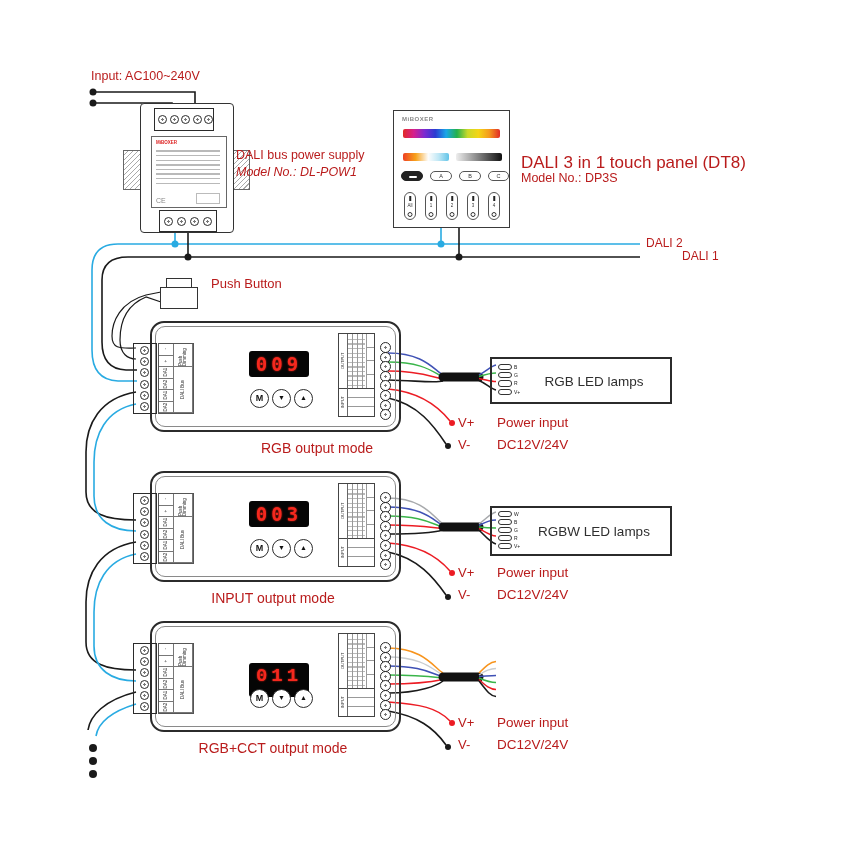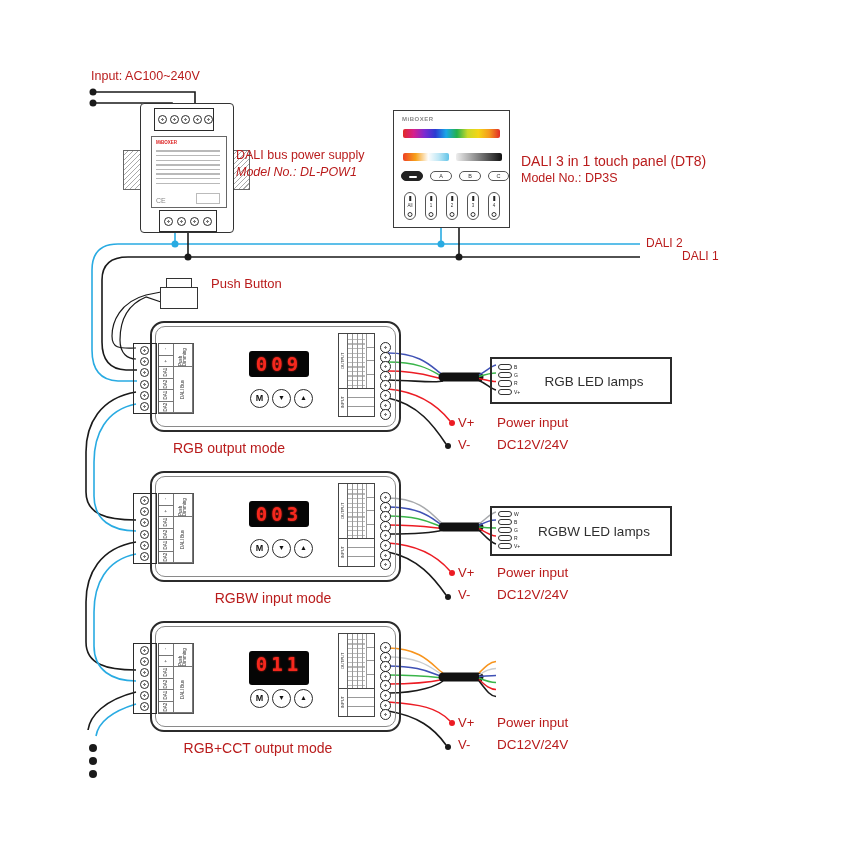--- a/index.html
+++ b/index.html
@@ -210,21 +210,21 @@
     <div class="s-i"></div>
     <div class="s-num">3</div>
     <div class="s-o"></div>
   </div>
   <div class="slider" style="left:94px;top:81px;">
     <div class="s-i"></div>
     <div class="s-num">4</div>
     <div class="s-o"></div>
   </div>
 </div>
-<div class="abs txt" style="left:521px;top:153px;font-size:14px;">DALI 3 in 1 touch panel (DT8)</div>
+<div class="abs txt" style="left:521px;top:153px;font-size:17px;">DALI 3 in 1 touch panel (DT8)</div>
 <div class="abs txt" style="left:521px;top:171px;font-size:12.5px;">Model No.: DP3S</div>
 
 <div class="abs txt" style="left:646px;top:237px;font-size:12px;">DALI 2</div>
 <div class="abs txt" style="left:646px;top:250px;font-size:12px;margin-left:36px;">DALI 1</div>
 
 <div class="abs" style="left:166px;top:278px;width:26px;height:10px;border:1.3px solid #333;background:#fff;box-sizing:border-box;"></div>
 <div class="abs" style="left:160px;top:287px;width:38px;height:22px;border:1.3px solid #333;background:#fff;box-sizing:border-box;"></div>
 <div class="abs txt" style="left:211px;top:277px;font-size:13px;">Push Button</div>
 
 <div class="device" style="left:150px;top:321px;width:247px;height:107px;">
@@ -290,21 +290,21 @@
     <div class="term big" style="left:4px;top:5px;"></div>
     <div class="term big" style="left:4px;top:14.6px;"></div>
     <div class="term big" style="left:4px;top:24.2px;"></div>
     <div class="term big" style="left:4px;top:33.8px;"></div>
     <div class="term big" style="left:4px;top:43.4px;"></div>
     <div class="term big" style="left:4px;top:53px;"></div>
     <div class="term big" style="left:4px;top:62.6px;"></div>
     <div class="term big" style="left:4px;top:72.2px;"></div>
   </div>
 </div>
-<div class="abs txt" style="left:173px;top:440px;width:200px;text-align:left;font-size:14px;">RGB output mode</div>
+<div class="abs txt" style="left:173px;top:440px;width:200px;text-align:right;font-size:14px;">RGB output mode</div>
 
 <div class="device" style="left:150px;top:471px;width:247px;height:107px;">
   <div class="inner"></div>
   <div class="tblock" style="left:-19px;top:20px;width:22px;height:69px;">
     <div class="term" style="left:6px;top:2px;"></div>
     <div class="term" style="left:6px;top:13px;"></div>
     <div class="term" style="left:6px;top:24px;"></div>
     <div class="term" style="left:6px;top:36px;"></div>
     <div class="term" style="left:6px;top:47px;"></div>
     <div class="term" style="left:6px;top:58px;"></div>
@@ -362,21 +362,21 @@
     <div class="term big" style="left:4px;top:5px;"></div>
     <div class="term big" style="left:4px;top:14.6px;"></div>
     <div class="term big" style="left:4px;top:24.2px;"></div>
     <div class="term big" style="left:4px;top:33.8px;"></div>
     <div class="term big" style="left:4px;top:43.4px;"></div>
     <div class="term big" style="left:4px;top:53px;"></div>
     <div class="term big" style="left:4px;top:62.6px;"></div>
     <div class="term big" style="left:4px;top:72.2px;"></div>
   </div>
 </div>
-<div class="abs txt" style="left:173px;top:590px;width:200px;text-align:center;font-size:14px;">RGBW input mode</div>
+<div class="abs txt" style="left:173px;top:590px;width:200px;text-align:center;font-size:14px;">INPUT output mode</div>
 
 <div class="device" style="left:150px;top:621px;width:247px;height:107px;">
   <div class="inner"></div>
   <div class="tblock" style="left:-19px;top:20px;width:22px;height:69px;">
     <div class="term" style="left:6px;top:2px;"></div>
     <div class="term" style="left:6px;top:13px;"></div>
     <div class="term" style="left:6px;top:24px;"></div>
     <div class="term" style="left:6px;top:36px;"></div>
     <div class="term" style="left:6px;top:47px;"></div>
     <div class="term" style="left:6px;top:58px;"></div>
@@ -400,21 +400,21 @@
     <div class="cell" style="left:0;top:57.5px;width:15px;height:11.5px;">
           <div class="vtext">DA2</div>
         </div>
     <div class="cell" style="left:15px;top:0;width:19px;height:23px;">
           <div class="vtext">Push Dimming</div>
         </div>
     <div class="cell" style="left:15px;top:23px;width:19px;height:46px;">
           <div class="vtext">DALI Bus</div>
         </div>
   </div>
-  <div class="display" style="left:97px;top:28px;width:60px;height:34px;line-height:26px;">011</div>
+  <div class="display" style="left:97px;top:40px;width:60px;height:34px;line-height:26px;font-family:Liberation Mono, monospace;">011</div>
   <div class="cbtn" style="left:98px;top:66px;">M</div>
   <div class="cbtn" style="left:120px;top:66px;font-size:7px;">▼</div>
   <div class="cbtn" style="left:142px;top:66px;font-size:7px;">▲</div>
   <div class="abs" style="left:186px;top:10px;width:37px;height:84px;border:1.1px solid #444;box-sizing:border-box;background:#fff;">
     <div class="abs" style="left:0;top:0;width:8px;height:54px;border-right:1px solid #666;">
           <div class="vtext" style="font-size:4px;">OUTPUT</div>
         </div>
     <div class="abs microlines" style="left:9px;top:2px;width:17px;height:50px;"></div>
     <div class="abs" style="left:13px;top:0;width:1px;height:54px;background:#999;"></div>
     <div class="abs" style="left:18px;top:0;width:1px;height:54px;background:#999;"></div>
@@ -434,21 +434,21 @@
     <div class="term big" style="left:4px;top:5px;"></div>
     <div class="term big" style="left:4px;top:14.6px;"></div>
     <div class="term big" style="left:4px;top:24.2px;"></div>
     <div class="term big" style="left:4px;top:33.8px;"></div>
     <div class="term big" style="left:4px;top:43.4px;"></div>
     <div class="term big" style="left:4px;top:53px;"></div>
     <div class="term big" style="left:4px;top:62.6px;"></div>
     <div class="term big" style="left:4px;top:72.2px;"></div>
   </div>
 </div>
-<div class="abs txt" style="left:158px;top:740px;width:200px;text-align:center;font-size:14px;">RGB+CCT output mode</div>
+<div class="abs txt" style="left:173px;top:740px;width:200px;text-align:center;font-size:14px;">RGB+CCT output mode</div>
 
 <div class="lampbox" style="left:490px;top:506px;width:178px;height:46px;">
   <div class="tab" style="left:6px;top:2.75px;"></div>
   <div class="tab" style="left:6px;top:10.75px;"></div>
   <div class="tab" style="left:6px;top:18.75px;"></div>
   <div class="tab" style="left:6px;top:26.75px;"></div>
   <div class="tab" style="left:6px;top:34.75px;"></div>
   <div class="tlabel" style="left:22px;top:3.5px;">W</div>
   <div class="tlabel" style="left:22px;top:11.5px;">B</div>
   <div class="tlabel" style="left:22px;top:19.5px;">G</div>

